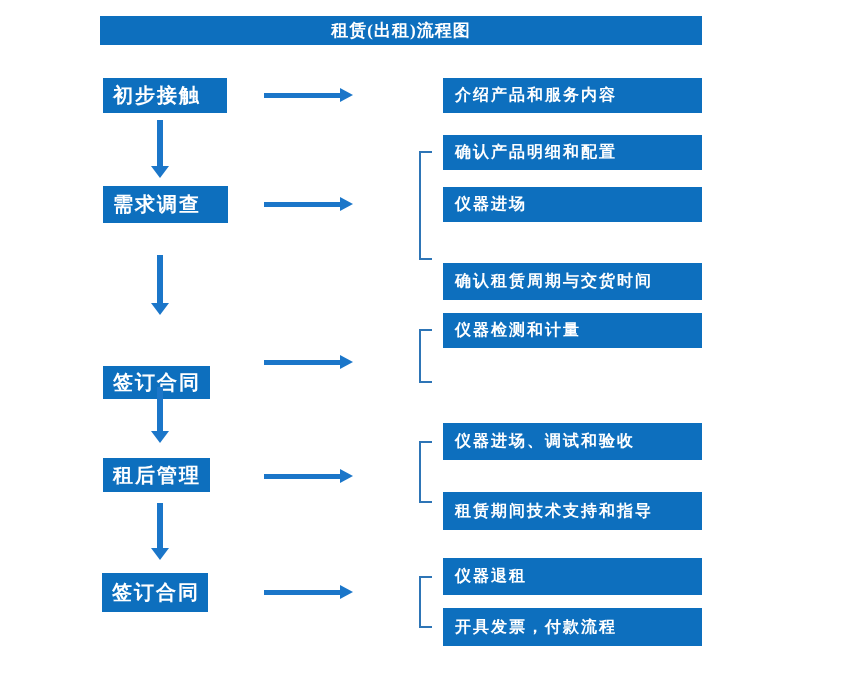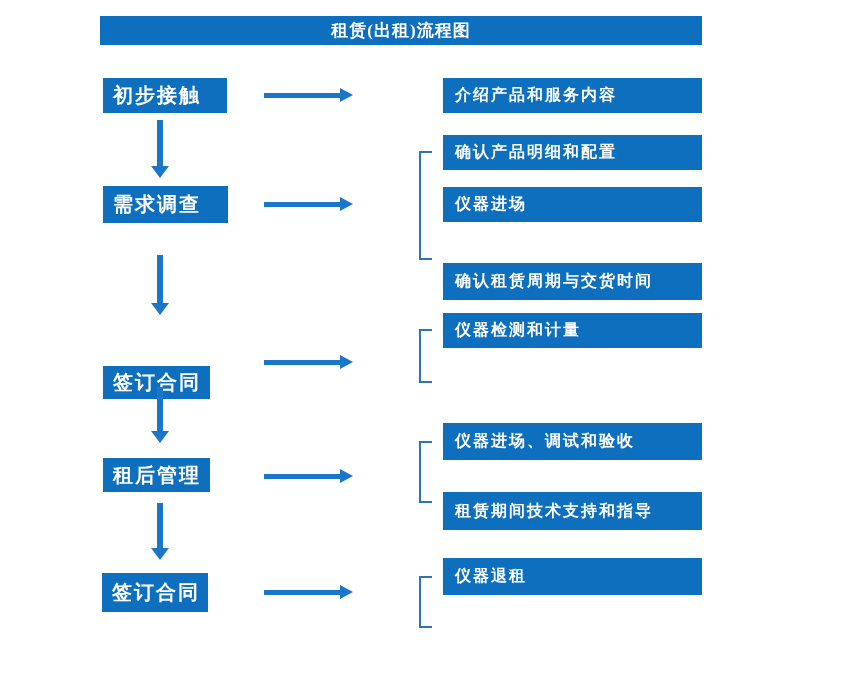--- a/index.html
+++ b/index.html
@@ -65,20 +65,21 @@
   <div class="bluebox leftbox" style="left:102px;top:573px;width:106px;height:39px;">签订合同</div>
 
   <div class="bluebox rightbox" style="top:78px;height:35px;">介绍产品和服务内容</div>
   <div class="bluebox rightbox" style="top:135px;height:35px;">确认产品明细和配置</div>
   <div class="bluebox rightbox" style="top:187px;height:35px;">仪器进场</div>
   <div class="bluebox rightbox" style="top:242px;height:37px;margin-top:21px;">确认租赁周期与交货时间</div>
   <div class="bluebox rightbox" style="top:313px;height:35px;">仪器检测和计量</div>
   <div class="bluebox rightbox" style="top:492px;height:38px;">租赁期间技术支持和指导</div>
   <div class="bluebox rightbox" style="top:423px;height:37px;">仪器进场、调试和验收</div>
   <div class="bluebox rightbox" style="top:558px;height:37px;">仪器退租</div>
+  <div class="bluebox rightbox" style="top:608px;height:38px;">开具发票，付款流程</div>
 
   <div class="harrow" style="left:264px;top:88px;width:89px;">
     <div class="shaft"></div>
     <div class="head"></div>
   </div>
   <div class="harrow" style="left:264px;top:197px;width:89px;">
     <div class="shaft"></div>
     <div class="head"></div>
   </div>
   <div class="harrow" style="left:264px;top:355px;width:89px;">

